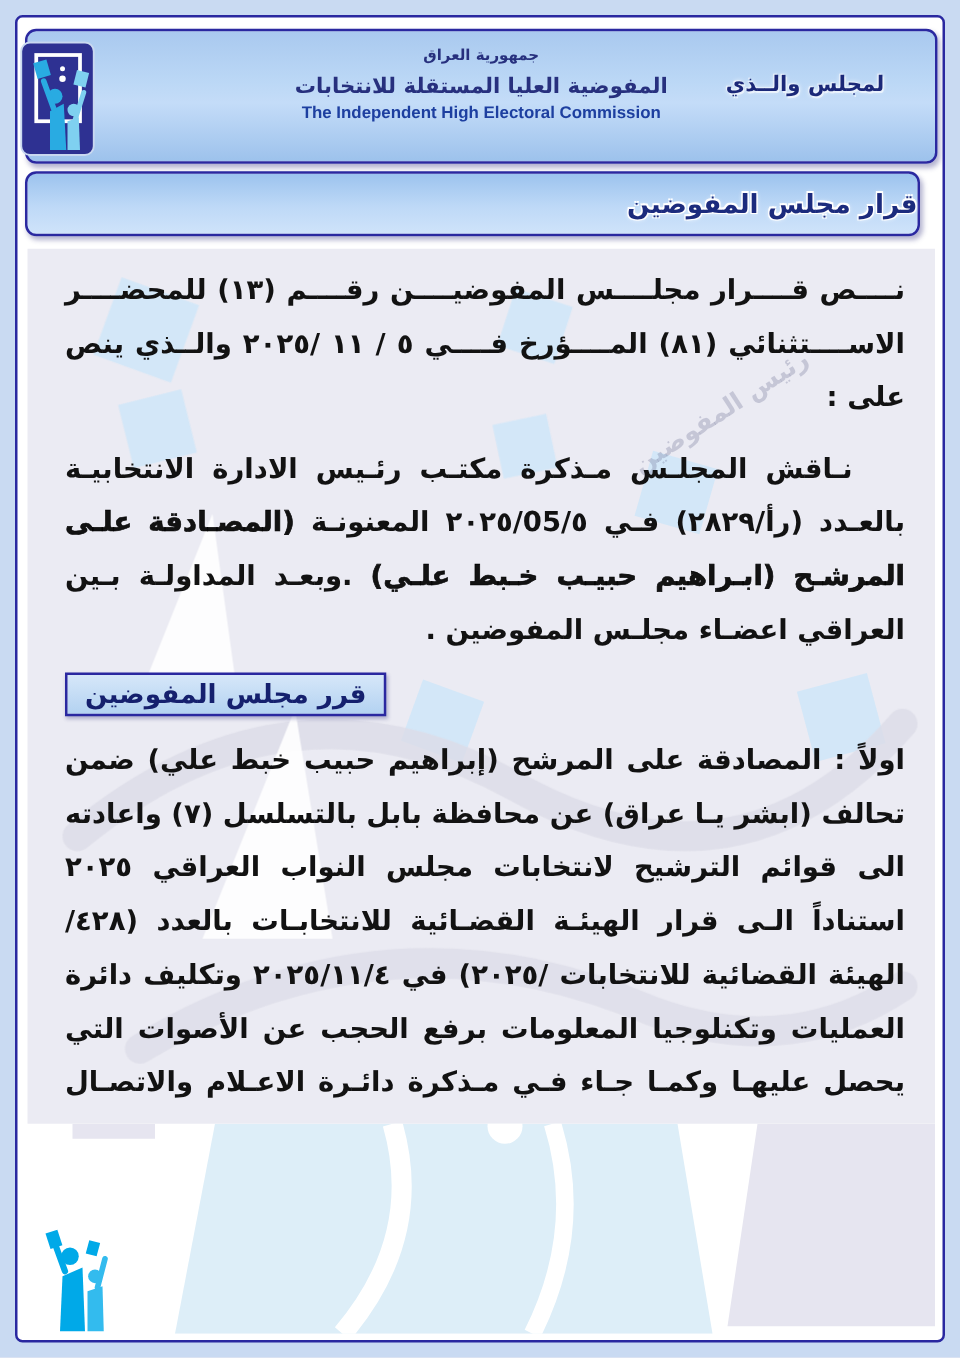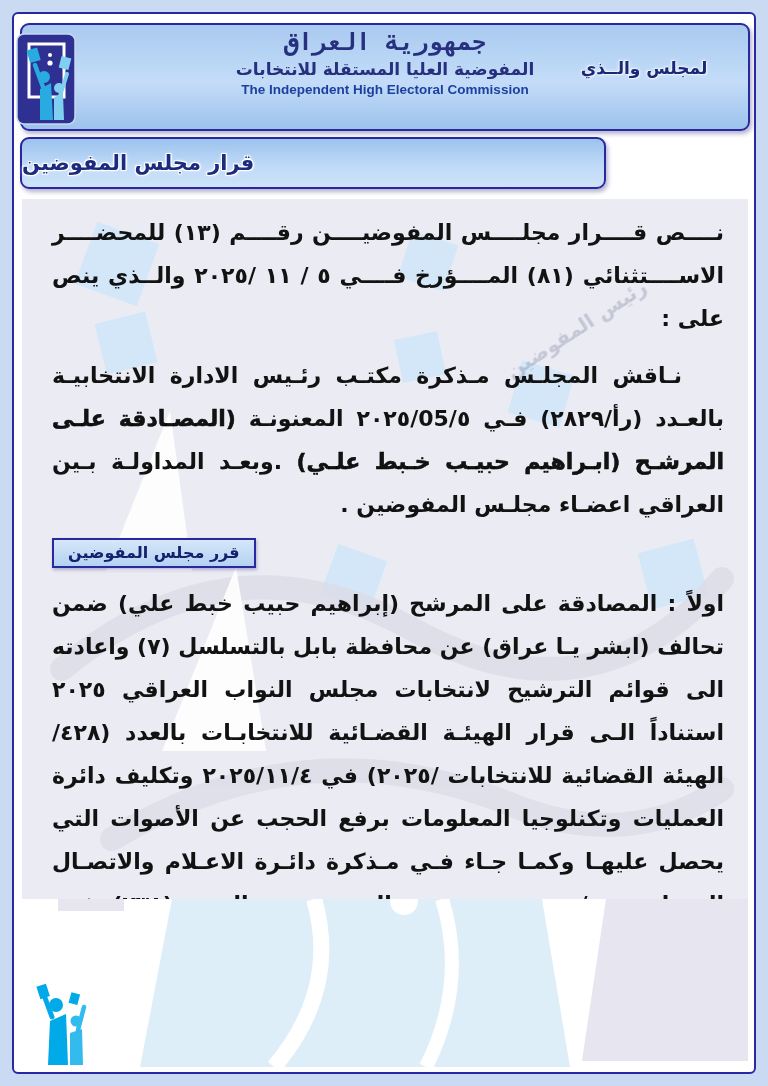--- a/index.html
+++ b/index.html
@@ -26,33 +26,33 @@
     position:absolute; right:14px; top:16px; width:180px;
     text-align:center; color:#1b2878; font-weight:bold; font-size:17px;
     text-shadow:1px 1px 0 #eaf2fc,-1px -1px 0 #eaf2fc,0 0 4px #ffffff;
   }
   .secretariat .l1 { line-height:26px; }
   .secretariat .l2 { line-height:26px; margin-top:14px; }
   .org-center {
     position:absolute; left:50%; top:6px; transform:translateX(-50%);
     width:330px; text-align:center; direction:rtl;
   }
-  .org-ar1 { font-size:24px; font-weight:bold; color:#27307e; line-height:26px;font-family:Liberation Mono, monospace; }
+  .org-ar1 { font-size:12px; font-weight:bold; color:#27307e; line-height:26px; }
   .org-ar2 { font-size:17px; font-weight:bold; color:#27307e; line-height:24px;text-align:center; }
   .org-ku  { font-size:12px; font-weight:bold; color:#1a1a5e; line-height:18px; margin-top:3px; }
   .org-en  { font-family:"Liberation Sans", sans-serif; font-size:13.5px; font-weight:bold;
              color:#1d3fa0; line-height:17px; }
   .logo { position:absolute; right:672px; left:48px; top:8px; width:60px; height:92px; }
   
   .title-bar {
-    position:absolute; left:6px; top:123px; width:586px; height:52px;
+    position:absolute; left:6px; top:123px; width:716px; height:52px;
     border:2.5px solid #2a28a0; border-radius:9px;
     background:linear-gradient(180deg,#9cc3ee 0%,#bed9f7 55%,#cfe3fa 100%);
     box-shadow:2px 3px 4px rgba(40,40,120,.35);
-    display:flex; align-items:center; justify-content:flex-start;
+    display:flex; align-items:center; justify-content:flex-end;
   }
   .title-bar span {
     font-size:21px; font-weight:bold; color:#1c2b7d; direction:rtl;
     text-shadow:1px 1px 0 #fff,-1px -1px 0 #fff,1px -1px 0 #fff,-1px 1px 0 #fff,0 0 4px #fff;
   }
   
   .panel {
     position:absolute; left:8px; top:185px; width:726px; height:700px;
     background:#ebebf3; direction:rtl; overflow:hidden;
     padding:8px 24px 0 30px;
@@ -60,21 +60,21 @@
   .panel p { position:relative; z-index:3; font-size:22px; font-weight:bold;
              color:#121212; line-height:43px; }
   .p-intro { text-align:justify; margin-top:4px; }
   .p-discussion { text-align:justify; text-indent:42px; margin-top:14px; }
   .heavy { -webkit-text-stroke:.5px #000; }
   .badge-row { position:relative; z-index:3; margin-top:12px; text-align:left; direction:ltr; }
   .decision-badge {
     display:inline-block; direction:rtl;
     background:linear-gradient(180deg,#d6e7f9 0%,#b3d2f1 100%);
     border:2px solid #2a28a0; padding:3px 14px 4px;
-    font-size:16px; font-weight:bold; color:#15206e;
+    font-size:21px; font-weight:bold; color:#15206e;
     box-shadow:1px 2px 3px rgba(40,40,120,.3);
   }
   .p-first  { text-align:justify; margin-top:14px; }
   .p-short  { text-align:right; }
   
   .wm-layer { position:absolute; inset:0; z-index:1; pointer-events:none; }
   .ghost-stamp {
     position:absolute; right:90px; top:118px; z-index:2;
     transform:rotate(-33deg);
     font-size:20px; font-weight:bold; color:rgba(108,114,150,.30);

